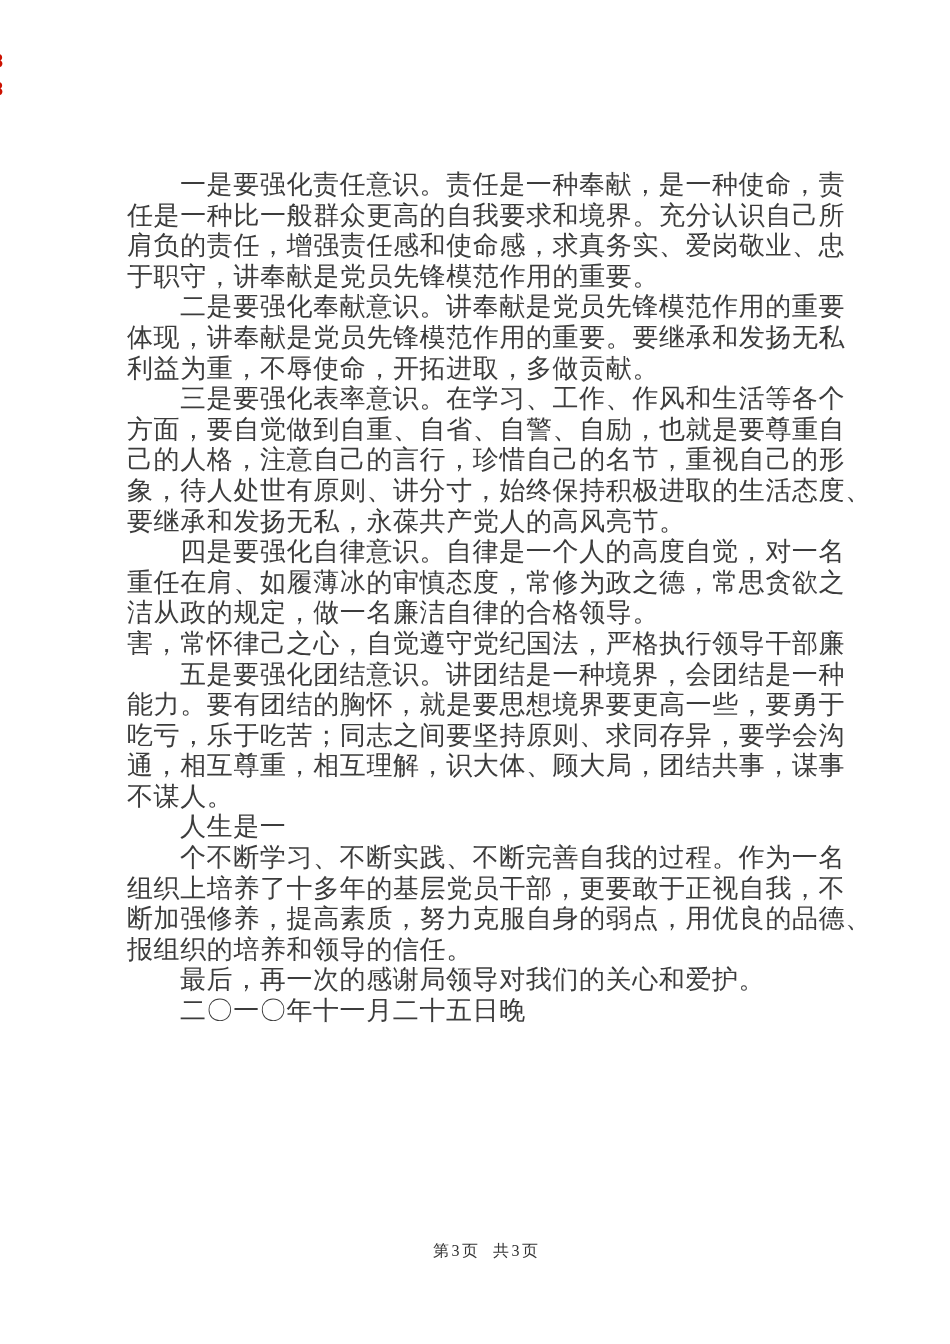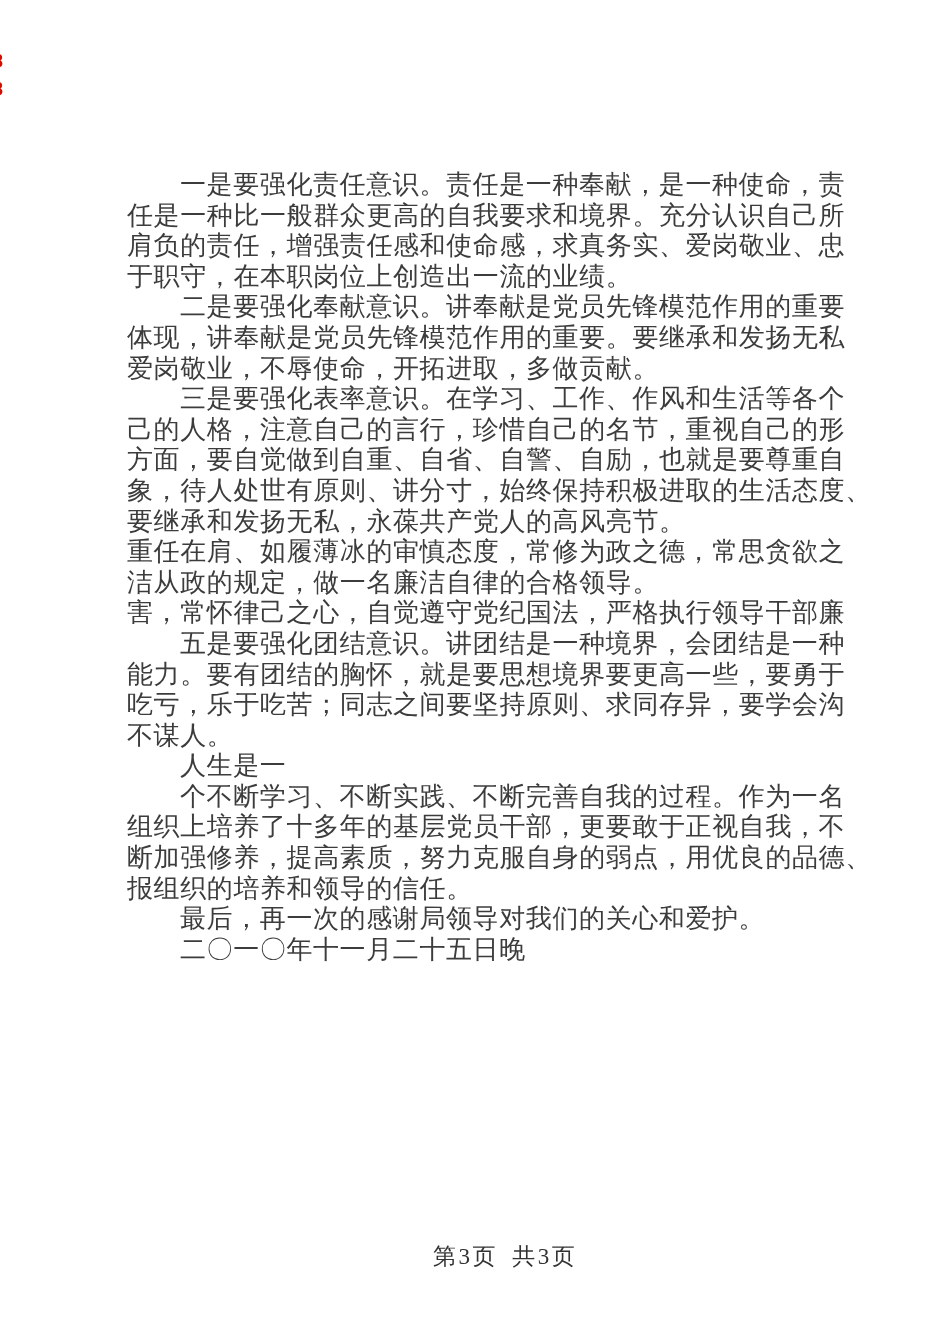--- a/index.html
+++ b/index.html
@@ -29,21 +29,21 @@
     white-space: nowrap;
     height: 30.6px;
   }
   .text-line.indent {
     padding-left: 53px;
   }
   .page-footer {
     position: absolute;
     left: 433px;
     top: 1241px;
-    font-size: 23px;
+    font-size: 16px;
     letter-spacing: 2.5px;
     word-spacing: 6px;
     color: var(--footer-color, #333333);
     white-space: nowrap;
   }
   .edge-mark {
     position: absolute;
     left: -6px;
     width: 24px;
     color: var(--mark-red, #cc1100);
@@ -60,35 +60,37 @@
 <body>
 
 <div class="sheet">
   <div class="edge-mark m1">8</div>
   <div class="edge-mark m2">8</div>
 
   <div class="doc-body" id="doc-body">
       <div class="text-line indent">一是要强化责任意识。责任是一种奉献，是一种使命，责</div>
       <div class="text-line">任是一种比一般群众更高的自我要求和境界。充分认识自己所</div>
       <div class="text-line">肩负的责任，增强责任感和使命感，求真务实、爱岗敬业、忠</div>
-      <div class="text-line">于职守，在本职岗位上创造出一流的业绩。</div>
+      <div class="text-line">于职守，讲奉献是党员先锋模范作用的重要。</div>
       <div class="text-line indent">二是要强化奉献意识。讲奉献是党员先锋模范作用的重要</div>
       <div class="text-line">体现，讲奉献是党员先锋模范作用的重要。要继承和发扬无私</div>
-      <div class="text-line">爱岗敬业，不辱使命，开拓进取，多做贡献。</div>
+      <div class="text-line">利益为重，不辱使命，开拓进取，多做贡献。</div>
       <div class="text-line indent">三是要强化表率意识。在学习、工作、作风和生活等各个</div>
+      <div class="text-line">方面，要自觉做到自重、自省、自警、自励，也就是要尊重自</div>
       <div class="text-line">己的人格，注意自己的言行，珍惜自己的名节，重视自己的形</div>
-      <div class="text-line">方面，要自觉做到自重、自省、自警、自励，也就是要尊重自</div>
       <div class="text-line">象，待人处世有原则、讲分寸，始终保持积极进取的生活态度、</div>
       <div class="text-line">要继承和发扬无私，永葆共产党人的高风亮节。</div>
+      <div class="text-line indent">四是要强化自律意识。自律是一个人的高度自觉，对一名</div>
       <div class="text-line">重任在肩、如履薄冰的审慎态度，常修为政之德，常思贪欲之</div>
       <div class="text-line">洁从政的规定，做一名廉洁自律的合格领导。</div>
       <div class="text-line">害，常怀律己之心，自觉遵守党纪国法，严格执行领导干部廉</div>
       <div class="text-line indent">五是要强化团结意识。讲团结是一种境界，会团结是一种</div>
       <div class="text-line">能力。要有团结的胸怀，就是要思想境界要更高一些，要勇于</div>
       <div class="text-line">吃亏，乐于吃苦；同志之间要坚持原则、求同存异，要学会沟</div>
+      <div class="text-line">通，相互尊重，相互理解，识大体、顾大局，团结共事，谋事</div>
       <div class="text-line">不谋人。</div>
       <div class="text-line indent">人生是一</div>
       <div class="text-line indent">个不断学习、不断实践、不断完善自我的过程。作为一名</div>
       <div class="text-line">组织上培养了十多年的基层党员干部，更要敢于正视自我，不</div>
       <div class="text-line">断加强修养，提高素质，努力克服自身的弱点，用优良的品德、</div>
       <div class="text-line">报组织的培养和领导的信任。</div>
       <div class="text-line indent">最后，再一次的感谢局领导对我们的关心和爱护。</div>
       <div class="text-line indent">二〇一〇年十一月二十五日晚</div>
     </div>
 

